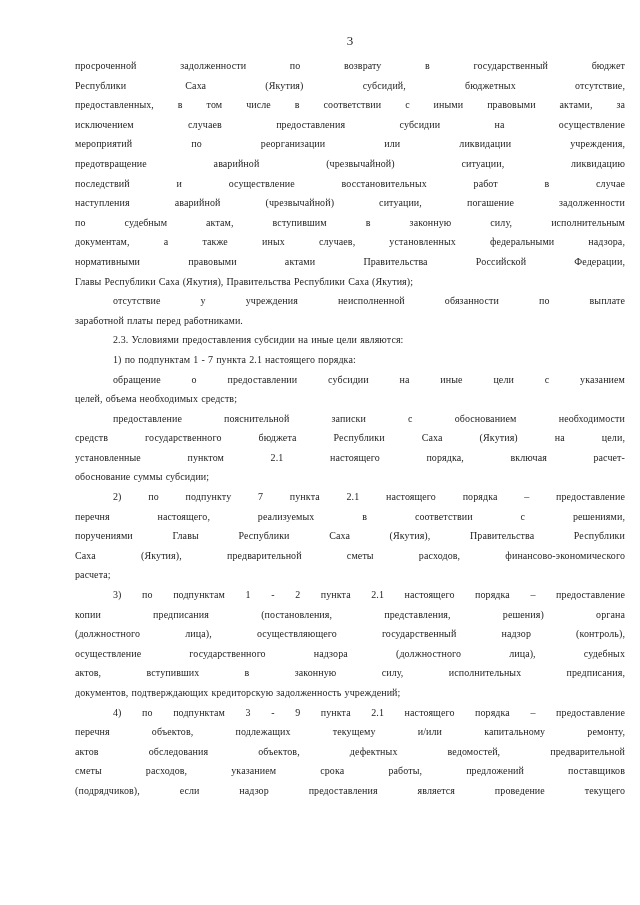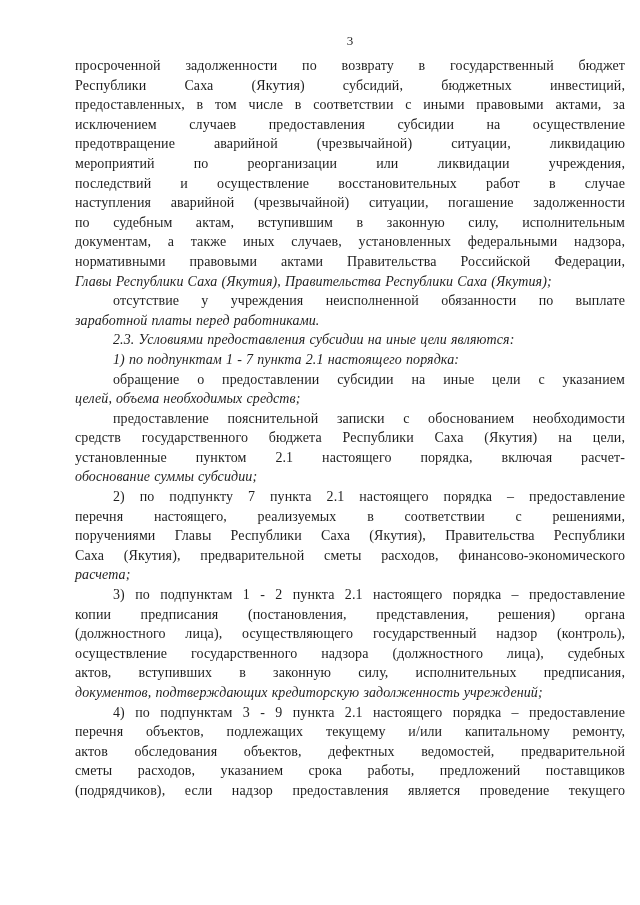--- a/index.html
+++ b/index.html
@@ -24,21 +24,21 @@
     text-align: center;
     font-size: 13px;
     line-height: 15px;
     color: #242424;
   }
   .doc-body {
     position: absolute;
     top: 56px;
     left: 75px;
     width: 550px;
-    font-size: 14px;
+    font-size: 10px;
     line-height: 19.6px;
     letter-spacing: 0.1px;
     word-spacing: 0.5px;
   }
   .paragraph {
     margin: 0;
     padding: 0;
   }
   .line {
     display: block;
@@ -46,40 +46,39 @@
   }
   
   .line.j {
     text-align: justify;
     text-align-last: justify;
   }
   
   .line.l {
     text-align: left;
     text-align-last: left;
-    font-style: italic;
   }
   .line.indent {
     text-indent: 38px;
   }
 </style>
 </head>
 <body>
 
 <div class="page">
   <div class="page-number">3</div>
 
   <div class="doc-body" id="doc-body">
       <p class="paragraph">
         <span class="line j">просроченной задолженности по возврату в государственный бюджет</span>
-        <span class="line j">Республики Саха (Якутия) субсидий, бюджетных инвестиций,</span>
+        <span class="line j">Республики Саха (Якутия) субсидий, бюджетных отсутствие,</span>
         <span class="line j">предоставленных, в том числе в соответствии с иными правовыми актами, за</span>
         <span class="line j">исключением случаев предоставления субсидии на осуществление</span>
+        <span class="line j">мероприятий по реорганизации или ликвидации учреждения,</span>
         <span class="line j">предотвращение аварийной (чрезвычайной) ситуации, ликвидацию</span>
-        <span class="line j">мероприятий по реорганизации или ликвидации учреждения,</span>
         <span class="line j">последствий и осуществление восстановительных работ в случае</span>
         <span class="line j">наступления аварийной (чрезвычайной) ситуации, погашение задолженности</span>
         <span class="line j">по судебным актам, вступившим в законную силу, исполнительным</span>
         <span class="line j">документам, а также иных случаев, установленных федеральными надзора,</span>
         <span class="line j">нормативными правовыми актами Правительства Российской Федерации,</span>
         <span class="line l">Главы Республики Саха (Якутия), Правительства Республики Саха (Якутия);</span>
       </p>
       <p class="paragraph">
         <span class="line j indent">отсутствие у учреждения неисполненной обязанности по выплате</span>
         <span class="line l">заработной платы перед работниками.</span>

